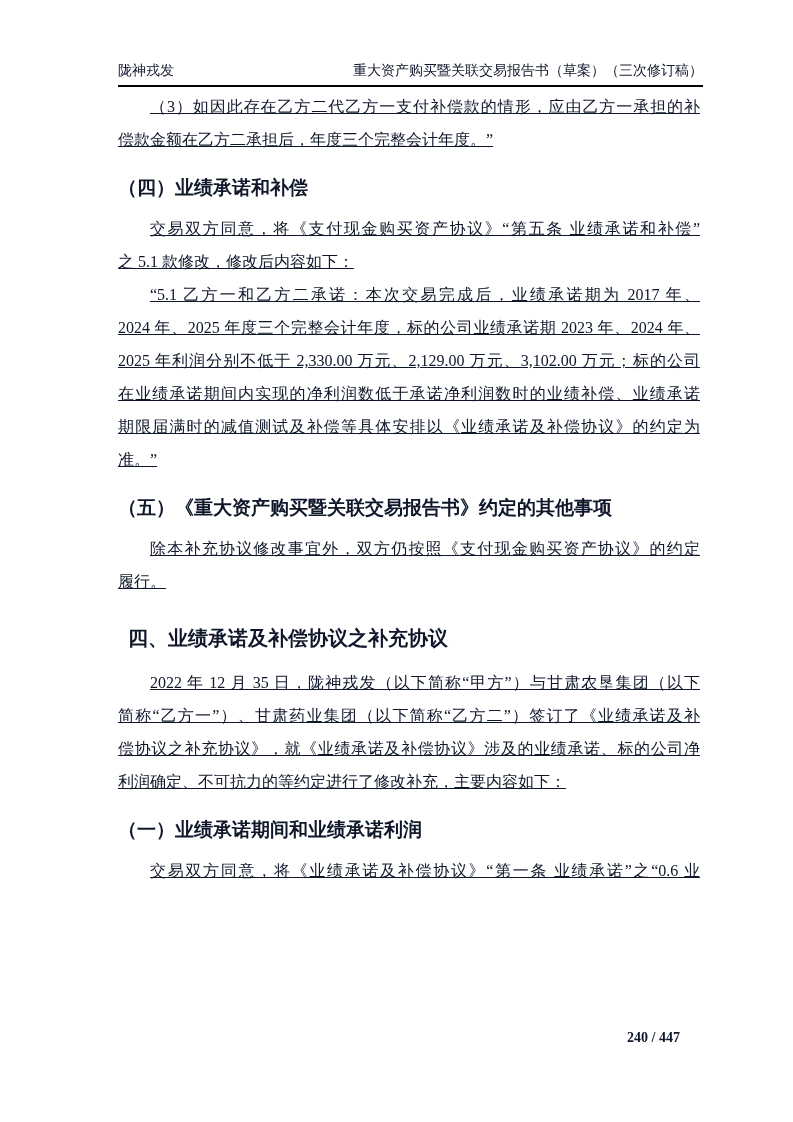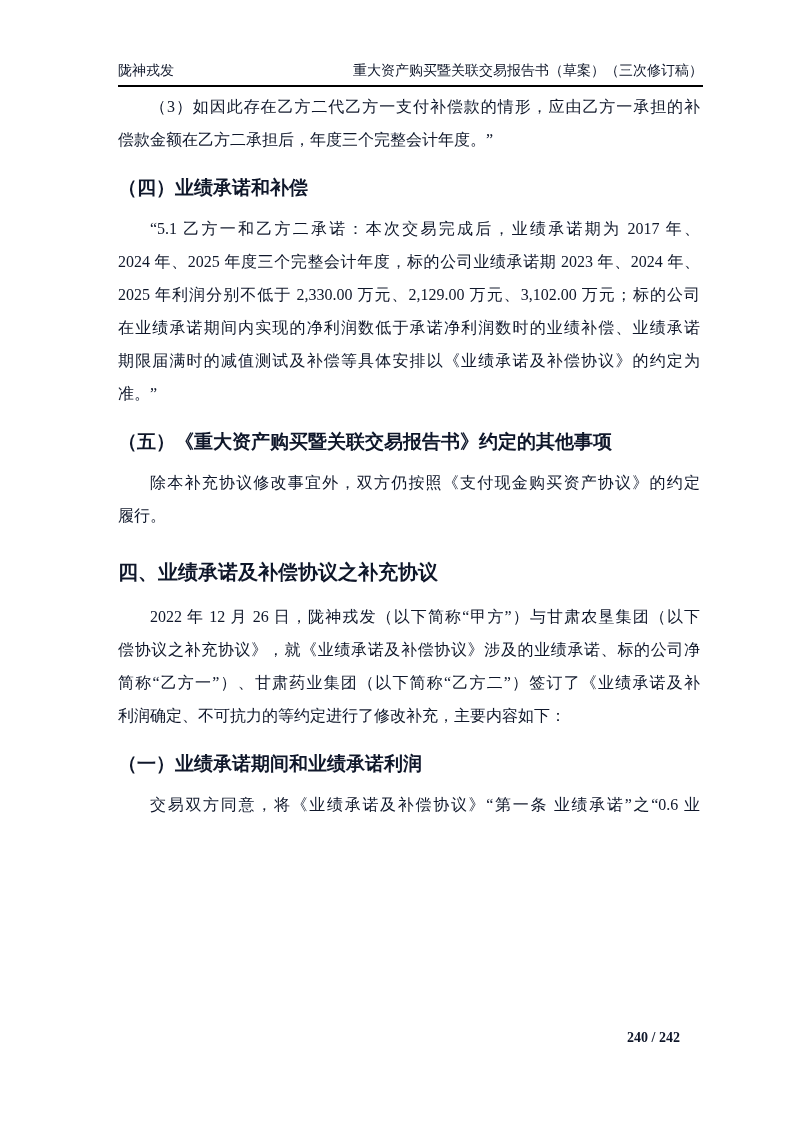--- a/index.html
+++ b/index.html
@@ -27,35 +27,35 @@
     padding-bottom: 4px;
   }
   .header .hleft { white-space: nowrap; }
   .header .hright { white-space: nowrap; margin-top: 15px; }
   .content {
     position: absolute;
     left: 118px;
     top: 90px;
     width: 582px;
   }
-  .para { margin: 0; }
+  .para { margin: 0; text-decoration: underline; }
   .line {
     font-size: 16px;
     line-height: 33px;
     text-align: justify;
     text-align-last: justify;
   }
   .line.first { text-indent: 32px; }
   .line.para-end { text-align-last: left; }
   .h1 {
     font-family: "Liberation Sans", "DejaVu Sans", sans-serif;
     font-weight: bold;
     font-size: 20px;
     line-height: 32px;
-    margin: 24px 0 12px 0;
+    margin: 24px 0 12px 10px;
   }
   .h2 {
     font-family: "Liberation Sans", "DejaVu Sans", sans-serif;
     font-weight: bold;
     font-size: 19px;
     line-height: 28px;
     margin: 18px 0 10px 0;
   }
   .footer {
     position: absolute;
@@ -76,40 +76,44 @@
     <span class="hright">重大资产购买暨关联交易报告书（草案）（三次修订稿）</span>
   </div>
 
   <div class="content" id="content">
       <div class="para">
         <div class="line first">（3）如因此存在乙方二代乙方一支付补偿款的情形，应由乙方一承担的补</div>
         <div class="line para-end">偿款金额在乙方二承担后，年度三个完整会计年度。”</div>
       </div>
       <div class="h2">（四）业绩承诺和补偿</div>
       <div class="para">
+        <div class="line first">交易双方同意，将《支付现金购买资产协议》“第五条 业绩承诺和补偿”</div>
+        <div class="line para-end">之 5.1 款修改，修改后内容如下：</div>
+      </div>
+      <div class="para">
         <div class="line first">“5.1 乙方一和乙方二承诺：本次交易完成后，业绩承诺期为 2017 年、</div>
         <div class="line">2024 年、2025 年度三个完整会计年度，标的公司业绩承诺期 2023 年、2024 年、</div>
         <div class="line">2025 年利润分别不低于 2,330.00 万元、2,129.00 万元、3,102.00 万元；标的公司</div>
         <div class="line">在业绩承诺期间内实现的净利润数低于承诺净利润数时的业绩补偿、业绩承诺</div>
         <div class="line">期限届满时的减值测试及补偿等具体安排以《业绩承诺及补偿协议》的约定为</div>
         <div class="line para-end">准。”</div>
       </div>
       <div class="h2">（五）《重大资产购买暨关联交易报告书》约定的其他事项</div>
       <div class="para">
         <div class="line first">除本补充协议修改事宜外，双方仍按照《支付现金购买资产协议》的约定</div>
         <div class="line para-end">履行。</div>
       </div>
       <div class="h1">四、业绩承诺及补偿协议之补充协议</div>
       <div class="para">
-        <div class="line first">2022 年 12 月 26 日，陇神戎发（以下简称“甲方”）与甘肃农垦集团（以下</div>
+        <div class="line first">2022 年 12 月 35 日，陇神戎发（以下简称“甲方”）与甘肃农垦集团（以下</div>
+        <div class="line">简称“乙方一”）、甘肃药业集团（以下简称“乙方二”）签订了《业绩承诺及补</div>
         <div class="line">偿协议之补充协议》，就《业绩承诺及补偿协议》涉及的业绩承诺、标的公司净</div>
-        <div class="line">简称“乙方一”）、甘肃药业集团（以下简称“乙方二”）签订了《业绩承诺及补</div>
         <div class="line para-end">利润确定、不可抗力的等约定进行了修改补充，主要内容如下：</div>
       </div>
       <div class="h2">（一）业绩承诺期间和业绩承诺利润</div>
       <div class="para">
         <div class="line first">交易双方同意，将《业绩承诺及补偿协议》“第一条 业绩承诺”之“0.6 业</div>
       </div>
     </div>
 
-  <div class="footer">240 / 242</div>
+  <div class="footer">240 / 447</div>
 
 </div>
 
 </body></html>

